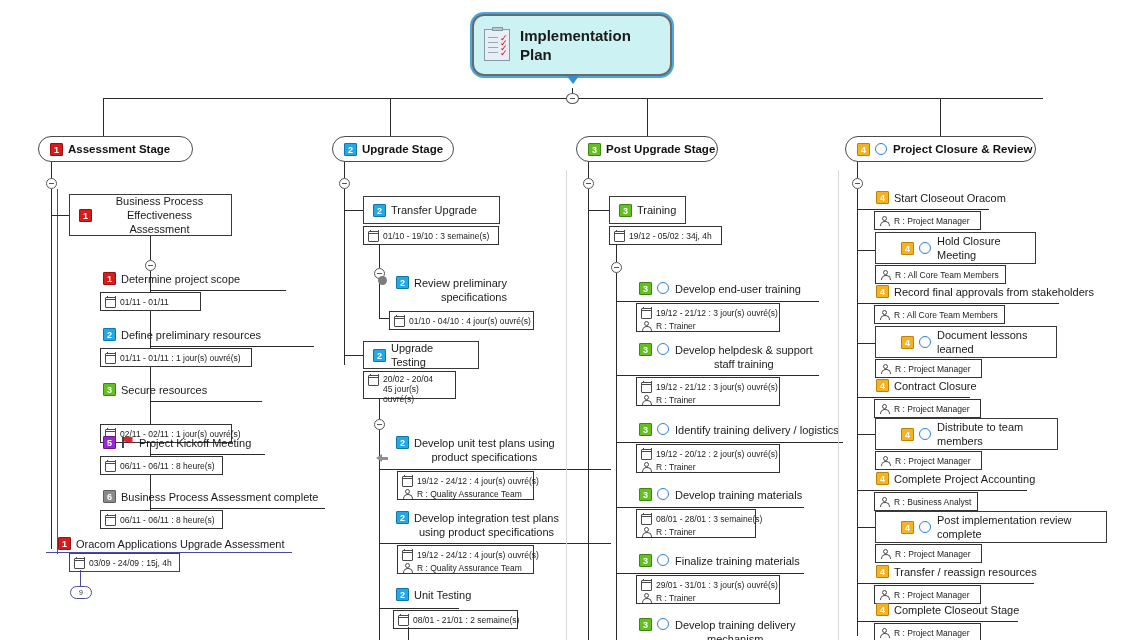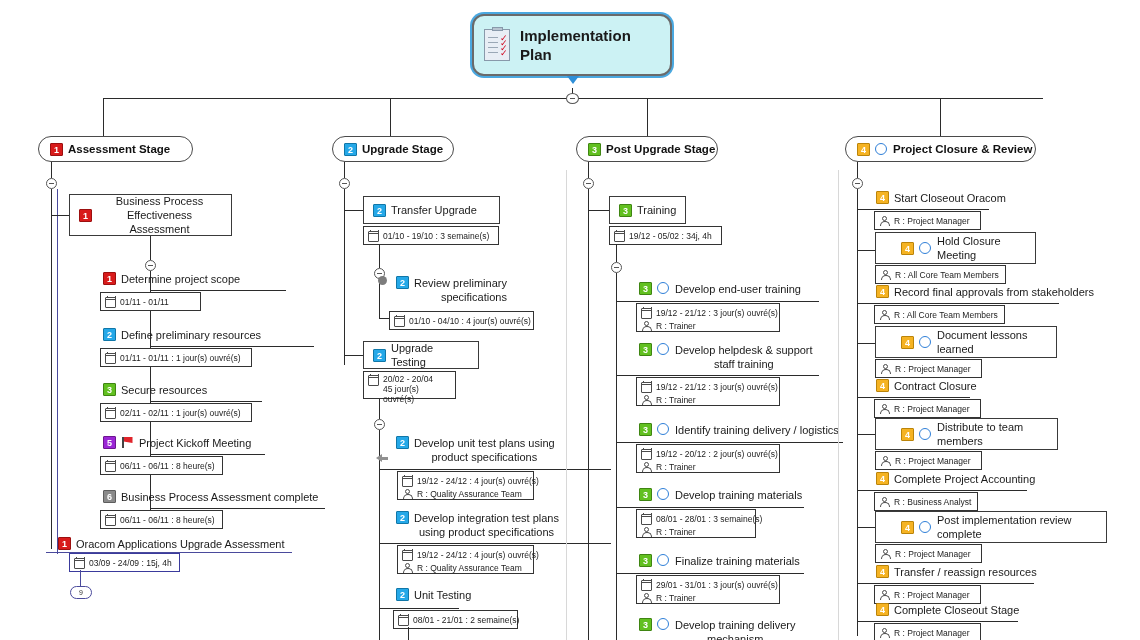--- a/index.html
+++ b/index.html
@@ -238,21 +238,21 @@
         <span class="ico cal"></span>
       <span class="itxt">01/11 - 01/11 : 1 jour(s) ouvré(s)</span>
       </div>
   </div>
 
   <div class="task" style="left:103px;top:383px">
     <span class="badge c3">3</span>
     <span class="ttext">Secure resources</span>
   </div>
   <div class="ln h" style="left:150px;top:401px;width:112px"></div>
-  <div class="info" style="left:100px;top:403px;width:152px">
+  <div class="info" style="left:100px;top:424px;width:132px">
     <div class="irow">
         <span class="ico cal"></span>
       <span class="itxt">02/11 - 02/11 : 1 jour(s) ouvré(s)</span>
       </div>
   </div>
 
   <div class="task" style="left:103px;top:436px">
     <span class="badge c5">5</span>
     <span class="flag"></span>
     <span class="ttext">Project Kickoff Meeting</span>

